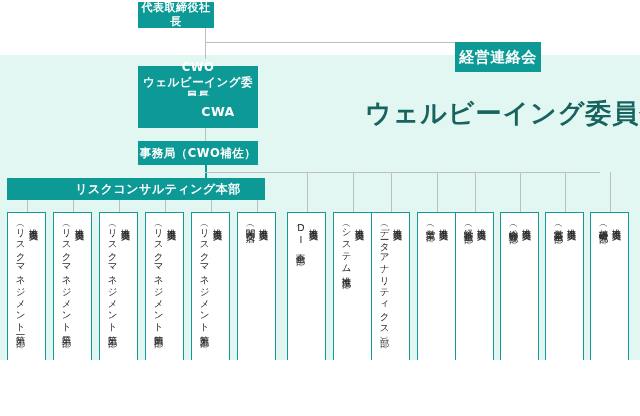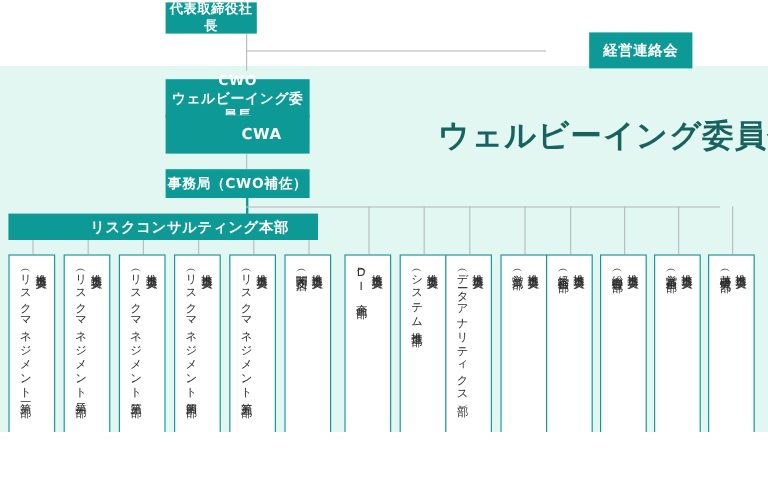--- a/index.html
+++ b/index.html
@@ -44,21 +44,21 @@
     display: flex;
     align-items: center;
     justify-content: center;
     text-align: center;
     font-weight: bold;
     line-height: 1.25;
     box-sizing: border-box;
     letter-spacing: 0.5px;
   }
   #box-president { left: 138px; top: 2px;  width: 76px;  height: 26px; font-size: 11px; }
-  #box-keiei     { left: 455px; top: 27px; width: 86px;  height: 30px; font-size: 12px; margin-left: 36px; }
+  #box-keiei     { left: 455px; top: 42px; width: 86px;  height: 30px; font-size: 15px; }
   #box-cwo       { left: 138px; top: 66px; width: 120px; height: 32px; font-size: 11.5px; }
   #box-cwa       { left: 138px; top: 96px; width: 120px; height: 32px; font-size: 12.5px; padding-left: 40px; }
   #box-jimukyoku { left: 138px; top: 141px;width: 120px; height: 24px; font-size: 11.5px; }
   #box-risk-hq   { left: 7px;   top: 178px;width: 258px; height: 22px; font-size: 12px; padding-left: 44px; }
 
   
   .title {
     position: absolute;
     left: 365px;
     top: 96px;

